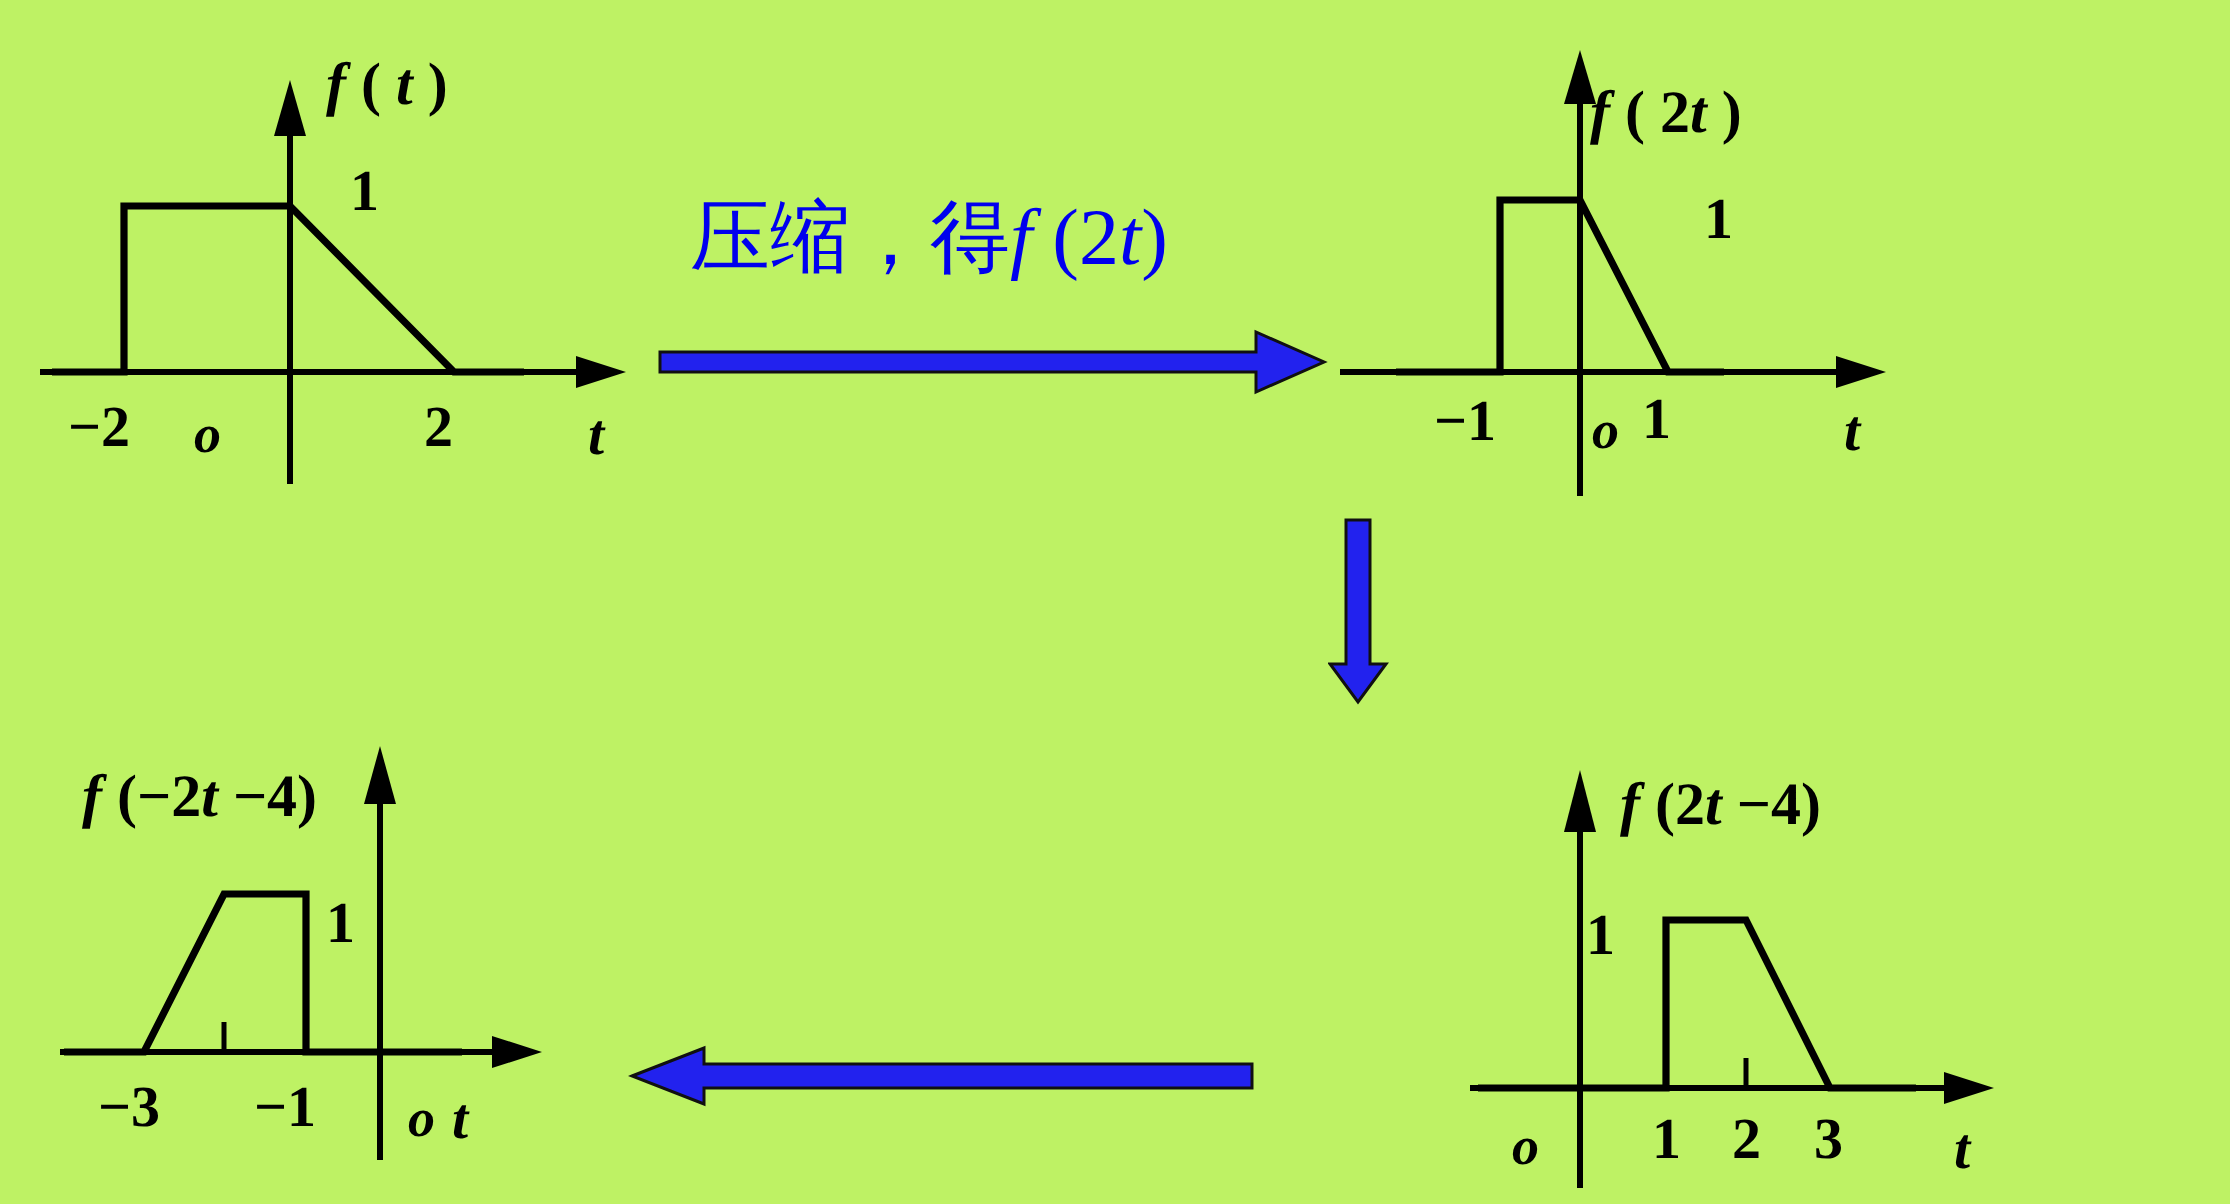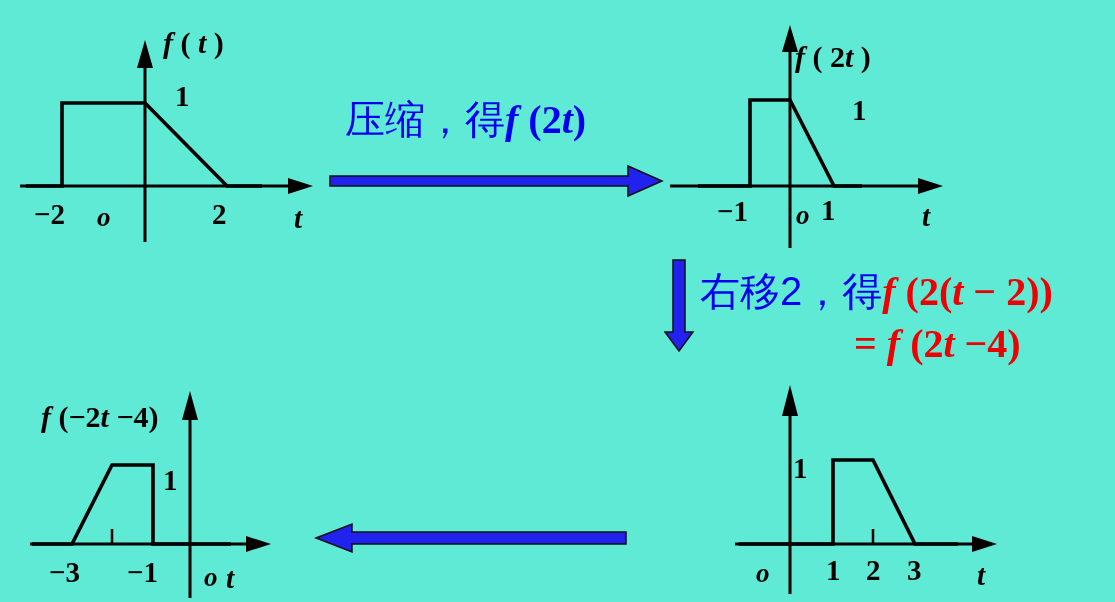--- a/index.html
+++ b/index.html
@@ -1,20 +1,20 @@
 <!DOCTYPE html>
 <html><head>
 <meta charset="utf-8">
 <style>
   html, body { margin: 0; padding: 0; background: #ffffff; }
   .canvas {
     position: relative;
     width: 1115px;
     height: 602px;
-    background: #5eead4;
+    background: #bef264;
     overflow: hidden;
     font-family: "Liberation Serif", serif;
   }
   .plot { position: absolute; }
   .plot svg { position: absolute; left: 0; top: 0; overflow: visible; }
   .axis { stroke: #000000; stroke-width: 3; fill: none; }
   .curve { stroke: #000000; stroke-width: 3.6; fill: none; stroke-linejoin: miter; }
   .tickline { stroke: #000000; stroke-width: 2.5; fill: none; }
   .solid { fill: #000000; stroke: none; }
   .arrowshape { fill: #2222EE; stroke: #101010; stroke-width: 1.5; }
@@ -32,21 +32,21 @@
   .origin  { font-size: 27px; font-style: italic; }
   .axisvar { font-size: 29px; font-style: italic; }
   .math i  { font-style: italic; }
   .step {
     position: absolute;
     font-size: 40px;
     white-space: nowrap;
     line-height: 1.15;
   }
   .zh { font-family: "Liberation Sans", sans-serif; font-weight: normal; }
-  .formula { font-family: "Liberation Serif", serif; font-weight: bold; }
+  .formula { font-family: "Liberation Serif", serif; font-weight: normal; }
   .blue { color: #0000EE; }
   .red  { color: #EE0000; }
   .line2 { display: block; margin-left: 154px; margin-top: 6px; }
   .arrow-wrap { position: absolute; }
 </style>
 </head>
 <body>
 
 <div class="canvas">
 
@@ -75,21 +75,21 @@
       <polyline class="curve" points="28,166 80,166 80,80 120,80 164,166 192,166"></polyline>
     </svg>
     <div class="lbl title math" style="left:125px; top:22px;"><i>f</i> ( 2<i>t</i> )</div>
     <div class="lbl peak" style="left:182px; top:76px;">1</div>
     <div class="lbl tick" style="left:47px;  top:177px;">−1</div>
     <div class="lbl origin math" style="left:126px; top:182px;"><i>o</i></div>
     <div class="lbl tick" style="left:151px; top:176px;">1</div>
     <div class="lbl axisvar math" style="left:252px; top:182px;"><i>t</i></div>
   </div>
 
-  <div class="plot" style="left:15px; top:388px; width:270px; height:214px;">
+  <div class="plot" style="left:15px; top:370px; width:270px; height:214px;">
     <svg width="270" height="214">
       <line class="axis" x1="15" y1="156" x2="233" y2="156"></line>
       <polygon class="solid" points="231,148 256,156 231,164"></polygon>
       <line class="axis" x1="175" y1="30" x2="175" y2="210"></line>
       <polygon class="solid" points="167,32 175,3 183,32"></polygon>
       <polyline class="curve" points="17,156 57,156 97,77 138,77 138,156 216,156"></polyline>
       <line class="tickline" x1="97" y1="156" x2="97" y2="141"></line>
     </svg>
     <div class="lbl title math" style="left:26px;  top:14px;"><i>f</i> (−2<i>t</i> −4)</div>
     <div class="lbl peak" style="left:148px; top:78px;">1</div>
@@ -101,20 +101,21 @@
 
   <div class="plot" style="left:725px; top:380px; width:292px; height:222px;">
     <svg width="292" height="222">
       <line class="axis" x1="10" y1="164" x2="249" y2="164"></line>
       <polygon class="solid" points="247,156 272,164 247,172"></polygon>
       <line class="axis" x1="65" y1="34" x2="65" y2="214"></line>
       <polygon class="solid" points="57,36 65,5 73,36"></polygon>
       <polyline class="curve" points="14,164 108,164 108,80 148,80 190,164 233,164"></polyline>
       <line class="tickline" x1="148" y1="164" x2="148" y2="149"></line>
     </svg>
+    <div class="lbl title math" style="left:85px;  top:8px;"><i>f</i> (2<i>t</i> −4)</div>
     <div class="lbl peak" style="left:68px;  top:74px;">1</div>
     <div class="lbl origin math" style="left:31px; top:180px;"><i>o</i></div>
     <div class="lbl tick" style="left:101px; top:176px;">1</div>
     <div class="lbl tick" style="left:141px; top:176px;">2</div>
     <div class="lbl tick" style="left:182px; top:176px;">3</div>
     <div class="lbl axisvar math" style="left:252px; top:181px;"><i>t</i></div>
   </div>
 
   <div class="arrow-wrap" style="left:328px; top:162px;">
     <svg width="340" height="38">
@@ -131,19 +132,15 @@
   <div class="arrow-wrap" style="left:314px; top:522px;">
     <svg width="316" height="32">
       <polygon class="arrowshape" points="2,16 38,2 38,10 312,10 312,22 38,22 38,30"></polygon>
     </svg>
   </div>
 
   <div class="step" style="left:345px; top:96px;">
     <span class="zh blue">压缩，得</span><span class="formula math blue"><i>f</i> (2<i>t</i>)</span>
   </div>
 
-  <div class="step" style="left:700px; top:268px;">
-    <span class="zh blue">右移2，得</span><span class="formula math red"><i>f</i> (2(<i>t</i> − 2))</span>
-    <span class="formula math red line2">= <i>f</i> (2<i>t</i> −4)</span>
-  </div>
 
 
 </div>
 
 </body></html>

